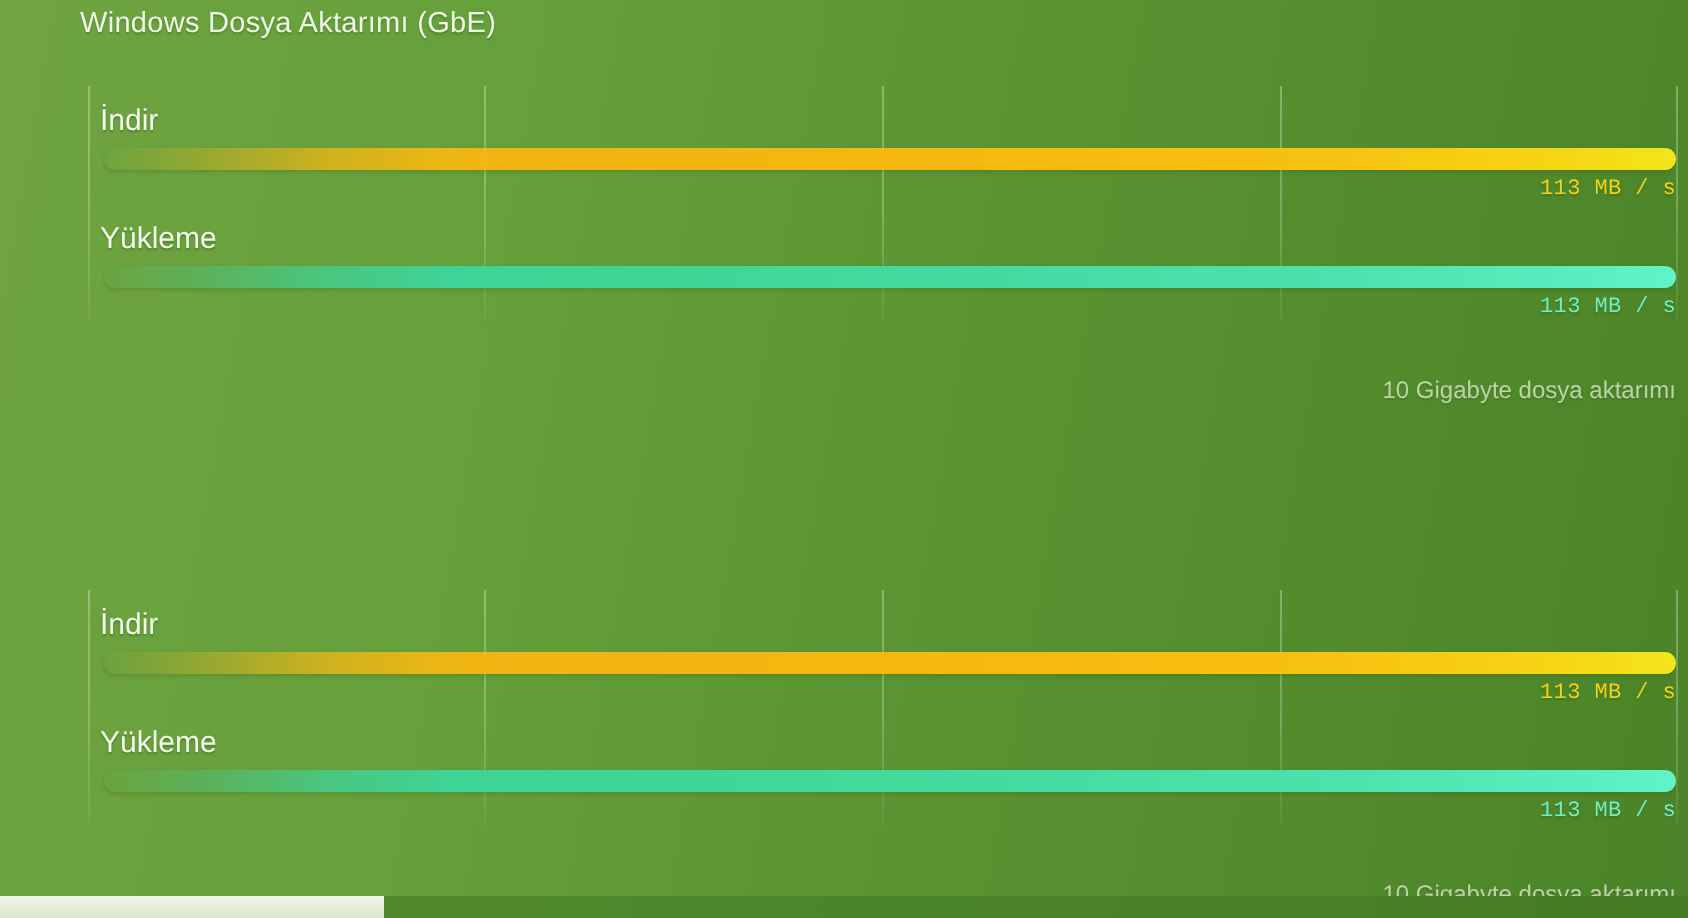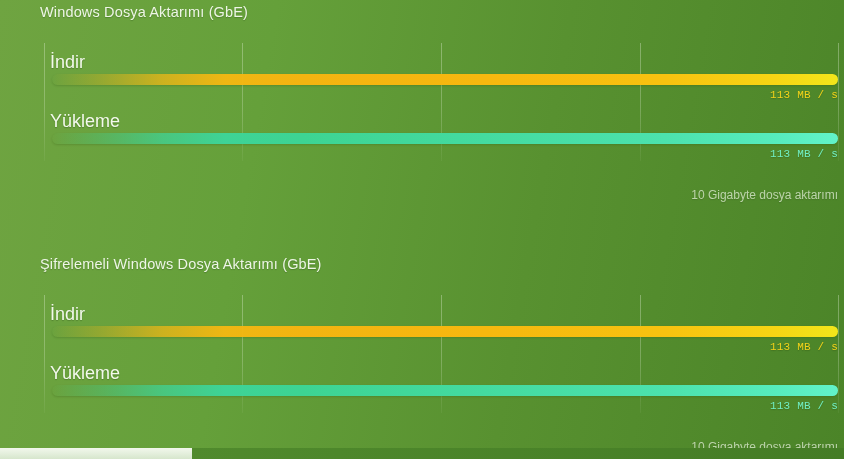--- a/index.html
+++ b/index.html
@@ -68,21 +68,21 @@
     left: 0;
     width: 844px;
   }
   .series.download { top: 52px; }
   .series.upload   { top: 111px; }
 
   .series-label {
     position: absolute;
     left: 38px;
     top: 0px;
-    font-size: 18px;
+    font-size: 15px;
     color: #f3f9ec;
     white-space: nowrap;
     text-shadow: 0 1px 1px rgba(20,50,10,0.28);
   }
 
   .bar-wrap {
     position: absolute;
     left: 40px;
     top: 22px;
     width: 786px;
@@ -194,21 +194,20 @@
         <div class="bar mint" style="width:786px;"></div>
       </div>
       <div class="value-label mint">113 MB / s</div>
     </div>
 
     <div class="footnote">10 Gigabyte dosya aktarımı</div>
   </div>
 
   <div class="chart-block second">
 
-    <div class="chart-title">Şifrelemeli Windows Dosya Aktarımı (GbE)</div>
 
     <div class="plot">
       <div class="gridline" style="left:0px;"></div>
       <div class="gridline" style="left:198px;"></div>
       <div class="gridline" style="left:397px;"></div>
       <div class="gridline" style="left:596px;"></div>
       <div class="gridline" style="left:794px;"></div>
     </div>
 
     <div class="series download">

